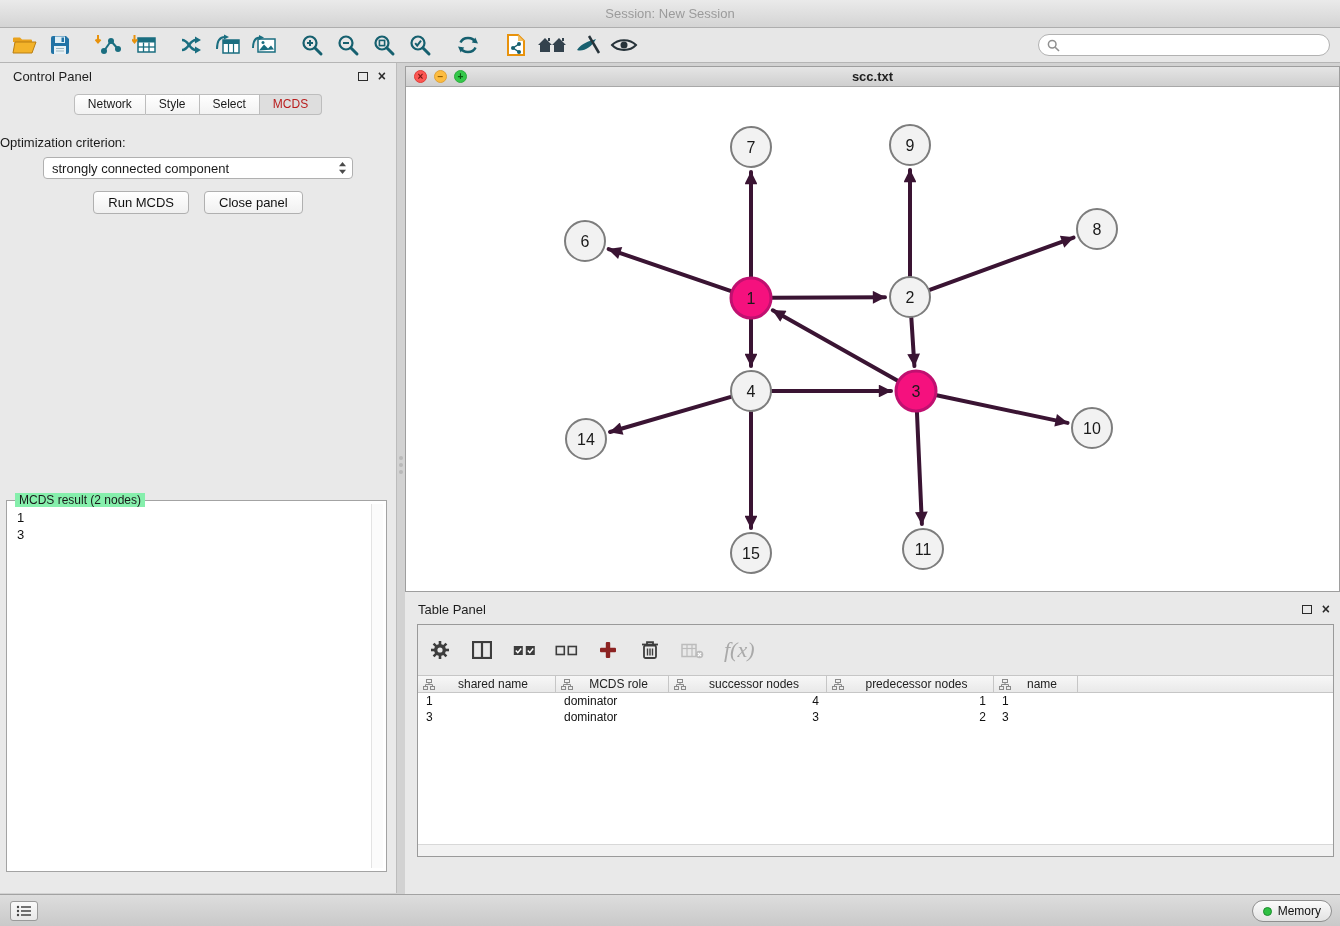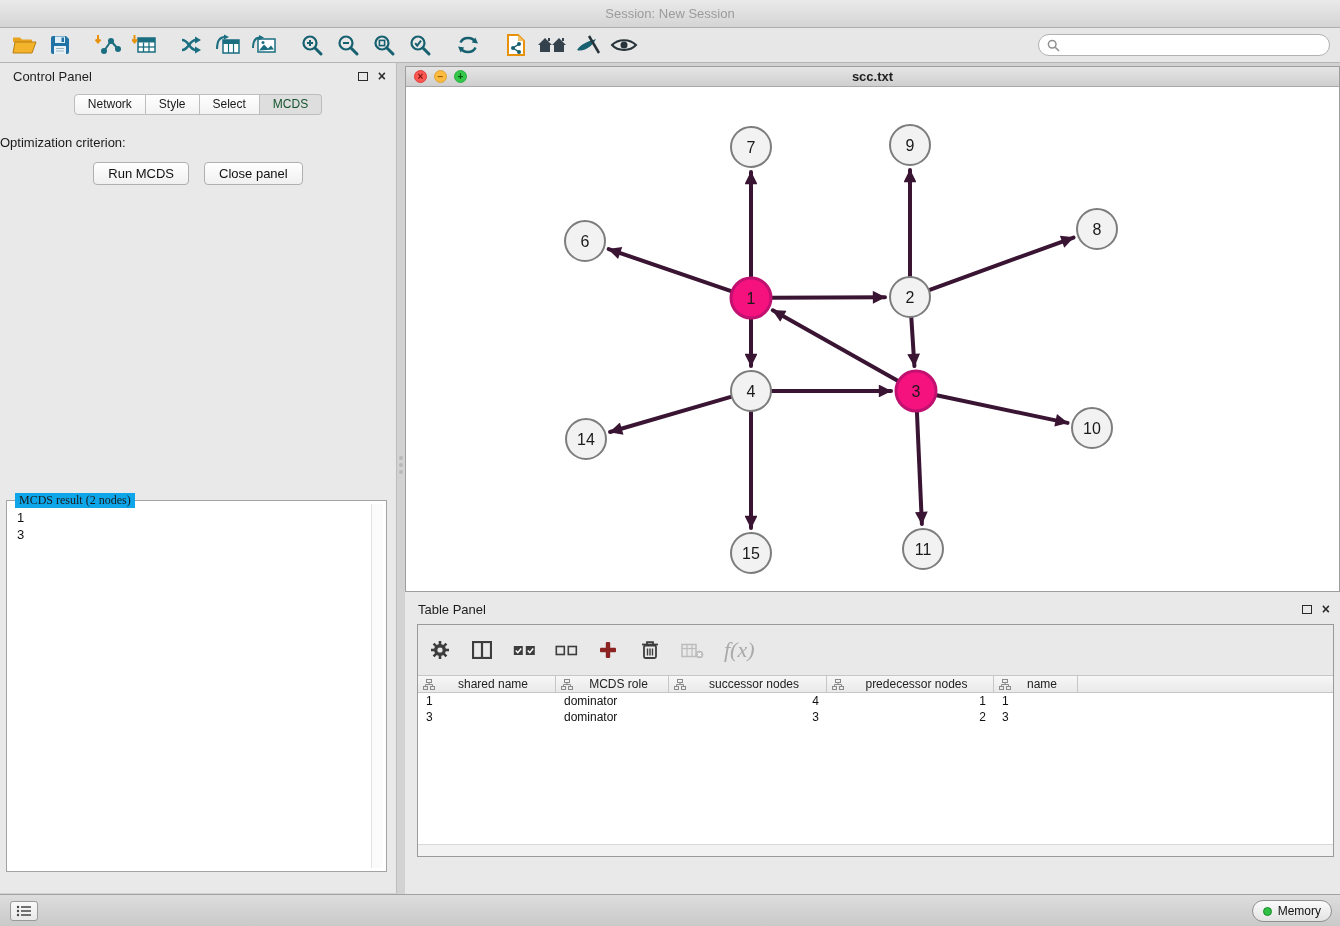--- a/index.html
+++ b/index.html
@@ -55,41 +55,41 @@
   }
   .close-glyph { font-size:14px; font-weight:bold; color:#2b2b2b; line-height:10px; }
   .cp-tabs { display:flex; justify-content:center; margin-top:5px; }
   .seg-tab {
     border:1px solid #bdbdbd; border-left:none;
     background:linear-gradient(#ffffff,#f2f2f2);
     padding:3px 13px; font-size:12px; color:#1a1a1a; cursor:default; line-height:13px;
   }
   .seg-tab:first-child { border-left:1px solid #bdbdbd; border-radius:4px 0 0 4px;text-align:right; }
   .seg-tab:last-child { border-radius:0 4px 4px 0; }
-  .seg-tab.active { background:#dedede; color:#14532d; }
+  .seg-tab.active { background:#dedede; color:#b91c1c; }
   .opt-label { margin-top:20px; font-size:13px; }
   .dropdown {
     width:310px; height:22px; margin:7px auto 0; background:#fff;
     border:1px solid #b0b0b0; border-radius:4px;
     display:flex; align-items:center; padding:0 5px 0 8px; font-size:13px;
   }
   .dropdown .spacer { flex:1; }
   .cp-buttons { display:flex; justify-content:center; gap:15px; margin-top:12px; }
   .mac-btn {
     background:linear-gradient(#ffffff,#f0f0f0); border:1px solid #b0b0b0;
     border-radius:4px; font-family:"Liberation Sans", sans-serif;
     font-size:13px; padding:3px 14px; color:#111; cursor:default;
   }
   .result-box {
     position:absolute; left:6px; right:9px; top:437px; bottom:21px;
     border:1px solid #a3a3a3; background:#fff;
   }
   .result-title {
-    position:absolute; top:-8px; left:8px; background:#0ea5e9;
-    padding:0 4px; font-size:12px; color:#1a1a1a;font-family:Liberation Serif, serif;
+    position:absolute; top:-8px; left:8px; background:#86efac;
+    padding:0 4px; font-size:12px; color:#1a1a1a;
   }
   .result-content {
     position:absolute; inset:4px 16px 4px 4px; padding:4px 6px;
     font-size:13px; line-height:17px; white-space:pre; color:#111;
   }
   .result-scroll {
     position:absolute; top:3px; bottom:3px; right:3px; width:12px;
     background:#fbfbfb; border-left:1px solid #e3e3e3;
   }
   
@@ -335,20 +335,30 @@
     <span class="float-glyph"></span>
     <span class="close-glyph">×</span>
   </div>
   <div class="cp-tabs">
       <div class="seg-tab">Network</div>
       <div class="seg-tab">Style</div>
       <div class="seg-tab">Select</div>
       <div class="seg-tab active">MCDS</div>
     </div>
   <div class="opt-label">Optimization criterion:</div>
+  <div class="dropdown">
+    <span>strongly connected component</span>
+    <span class="spacer"></span>
+    <span style="display:flex">
+      <svg width="9" height="14" viewBox="0 0 9 14">
+          <path d="M4.5 1 L8 5.3 H1 z" fill="#4a4a4a"></path>
+          <path d="M4.5 13 L1 8.7 h7 z" fill="#4a4a4a"></path>
+        </svg>
+    </span>
+  </div>
   <div class="cp-buttons">
     <button class="mac-btn">Run MCDS</button>
     <button class="mac-btn">Close panel</button>
   </div>
   <div class="result-box">
     <span class="result-title">MCDS result (2 nodes)</span>
     <div class="result-content">1
 3</div>
     <div class="result-scroll"></div>
   </div>

